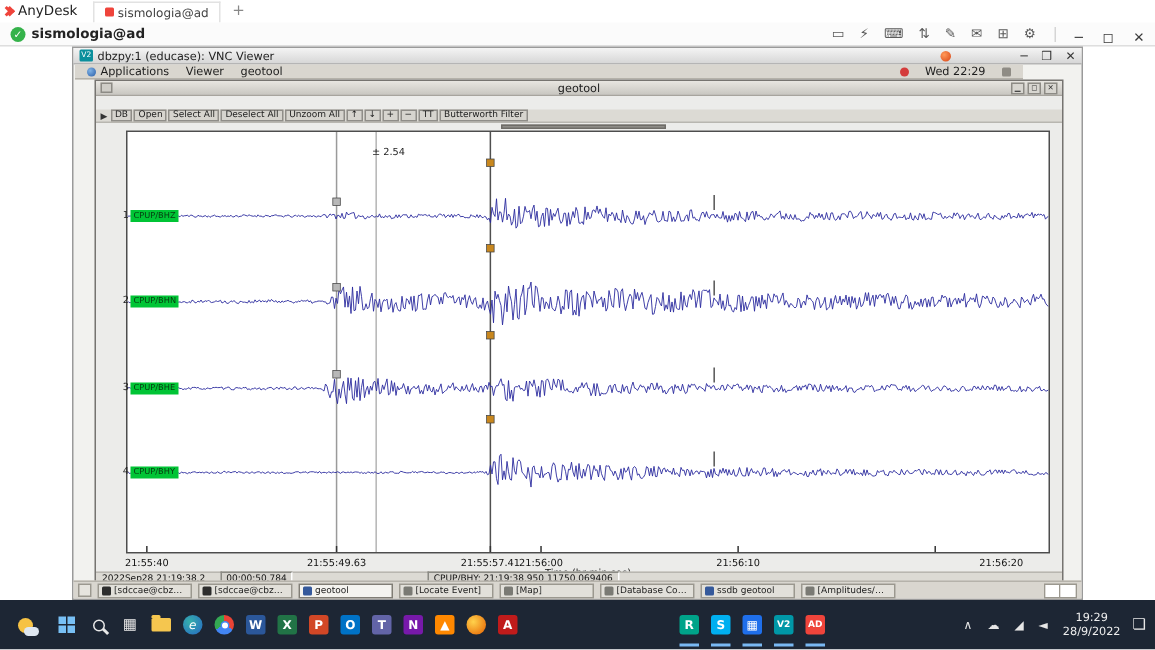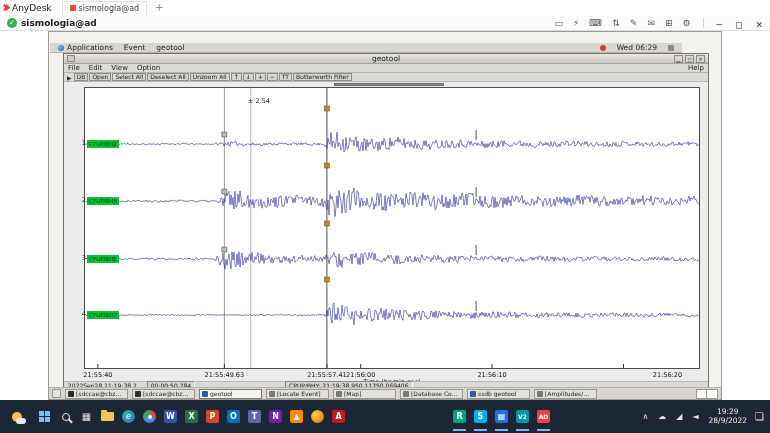--- a/index.html
+++ b/index.html
@@ -120,55 +120,53 @@
         <span class="adicon">✎</span>
         <span class="adicon">✉</span>
         <span class="adicon">⊞</span>
         <span class="adicon">⚙</span>
       </span>
     <span class="vsep"></span>
     <span id="ad-winctls"><span class="winctl">─</span><span class="winctl">◻</span><span class="winctl">✕</span></span>
   </div>
 
   <div id="vnc-win" class="abs">
+    <div id="vnc-title" class="abs">
+      <span class="vnclogo">V2</span>
+      <span>dbzpy:1 (educase): VNC Viewer</span>
+      <span style="flex:1"></span>
+      <span class="vnc-status-dot"></span>
+      <span id="vnc-winctls"><span class="vncctl">─</span><span class="vncctl">❒</span><span class="vncctl">✕</span></span>
+    </div>
 
     <div id="gnome-top" class="abs">
       <span class="gmenu">
         <span class="gnomefoot"></span>
         <span>Applications</span>
       </span>
       <span class="gmenu">
-        <span>Event</span>
+        <span>Viewer</span>
       </span>
       <span class="gmenu">
         <span>geotool</span>
       </span>
       <span style="margin-left:auto"></span>
       <span class="reddot"></span>
-      <span>Wed 06:29</span>
+      <span>Wed 22:29</span>
       <span class="graysq"></span>
     </div>
 
     <div id="gt-win" class="abs">
       <div id="gt-title" class="abs">
         <span class="gt-titleicon"></span>
         <span id="gt-title-text">geotool</span>
         <span class="spacer"></span>
         <span class="gt-titlebtn">▁</span>
         <span class="gt-titlebtn">◻</span>
         <span class="gt-titlebtn">✕</span>
-      </div>
-      <div id="gt-menubar" class="abs">
-        <span id="gt-menus" style="display:flex;gap:9px">
-            <span>File</span>
-            <span>Edit</span>
-            <span>View</span>
-            <span>Option</span>
-          </span>
-        <span id="gt-help">Help</span>
       </div>
       <div id="gt-toolbar" class="abs">
         <span class="runarrow">▶</span>
         <span id="gt-toolbtns" style="display:flex">
             <span class="gtbtn">DB</span>
             <span class="gtbtn">Open</span>
             <span class="gtbtn">Select All</span>
             <span class="gtbtn">Deselect All</span>
             <span class="gtbtn">Unzoom All</span>
             <span class="gtbtn">↑</span>

